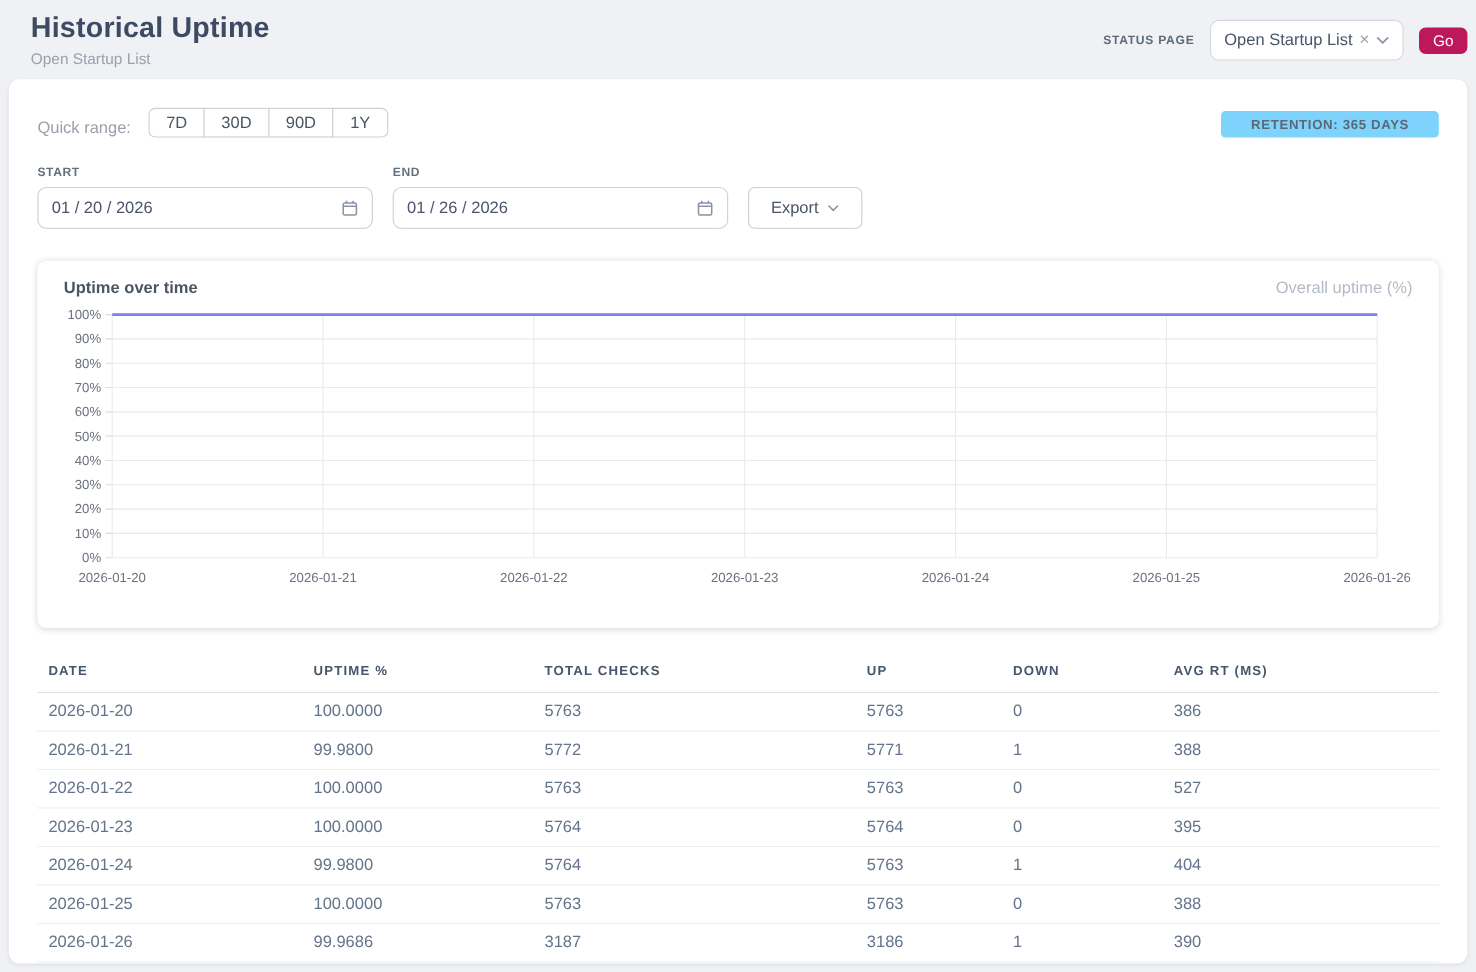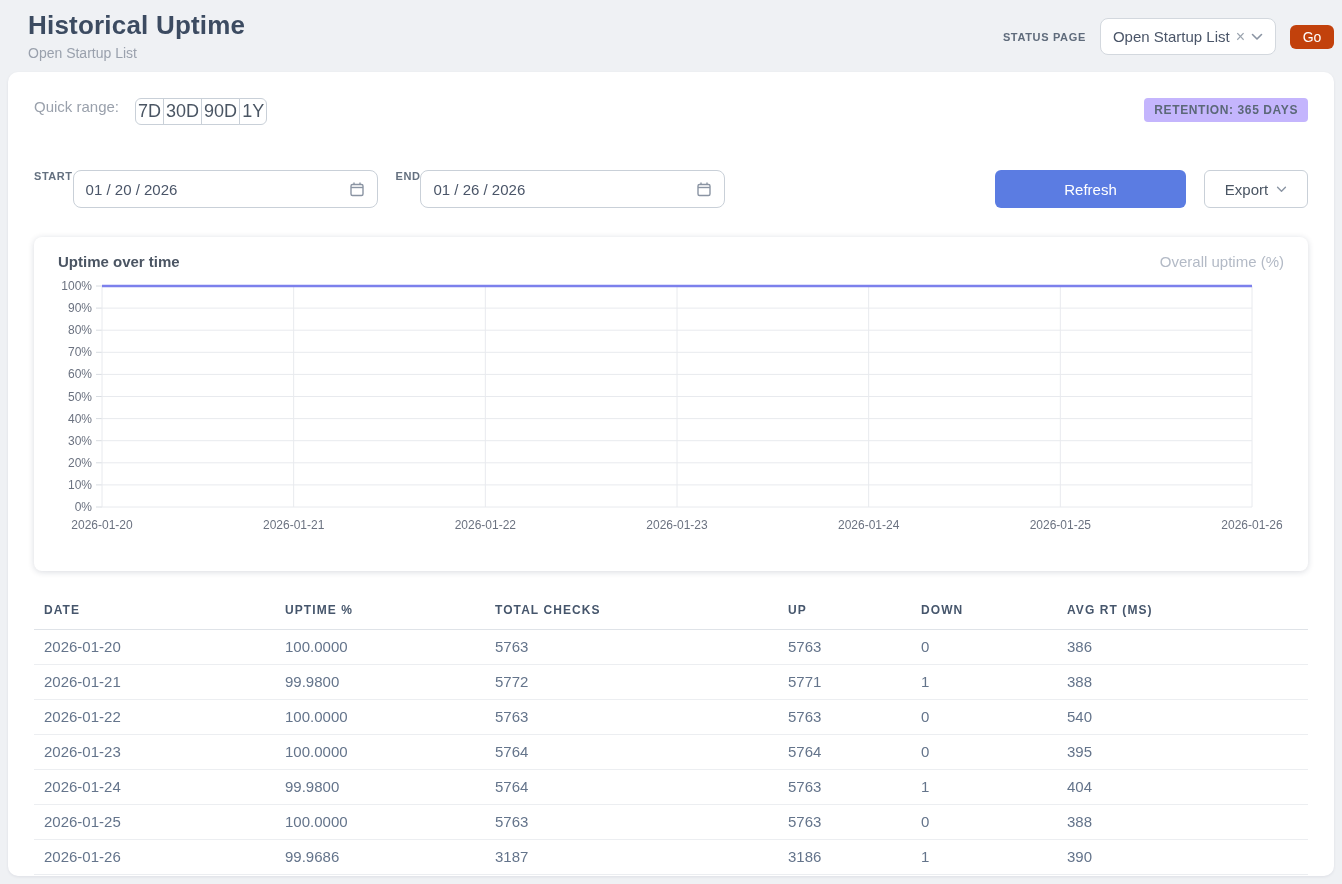--- a/index.html
+++ b/index.html
@@ -24,52 +24,52 @@
   }
   .status-select {
     display: flex; align-items: center; gap: 6px;
     background: #fff; border: 1px solid #d3d8de; border-radius: 8px;
     height: 37px; padding: 0 12px; cursor: pointer;
   }
   .status-select .value { font-size: 15px; color: #4a5568; }
   .clear-x { font-size: 16px; color: #9aa3ae; line-height: 1; cursor: pointer; }
   .chev { stroke: #8a94a3; fill: none; stroke-width: 1.6; stroke-linecap: round; stroke-linejoin: round; }
   .go-btn {
-    background: #c2410c; color: #fff; border: none; border-radius: 6px;
+    background: #be185d; color: #fff; border: none; border-radius: 6px;
     font-size: 14px; height: 24px; width: 44px; cursor: pointer;
     font-family: inherit;
   }
 
   
   .main-card {
     background: #fff; border-radius: 10px; margin: 0 8px;
     box-shadow: 0 1px 3px rgba(20,30,60,.08);
     padding: 26px 26px 24px 26px; height: 804px;
   }
 
   
-  .row-top { display: flex; align-items: flex-start; }
+  .row-top { display: flex; align-items: flex-end; }
   .quick-label { font-size: 15px; color: #9aa1ac; margin-right: 16px; }
   .range-group { display: flex; }
   .range-btn {
     background: #fff; border: 1px solid #c9d0d8; color: #4a5563;
-    font-size: 18px; font-weight: 500; height: 27px; padding: 0 2px;
+    font-size: 15px; font-weight: 500; height: 27px; padding: 0 15px;
     cursor: pointer; margin-left: -1px; font-family: inherit;
   }
   .range-btn:first-child { border-radius: 6px 0 0 6px; margin-left: 0; }
   .range-btn:last-child { border-radius: 0 6px 6px 0; }
   .retention-badge {
-    margin-left: auto; background: #c4b5fd; color: #5b6878;
+    margin-left: auto; background: #7dd3fc; color: #5b6878;
     font-size: 12px; font-weight: 700; letter-spacing: .05em;
-    border-radius: 4px; padding: 5px 10px;
+    border-radius: 4px; padding: 5px 27px;
   }
 
   
   .row-fields { display: flex; align-items: flex-end; gap: 18px; margin-top: 22px; }
-  .field { display: flex; flex-direction: row; }
+  .field { display: flex; flex-direction: column; }
   .field-label {
     font-size: 11px; font-weight: 700; color: #64707f;
     letter-spacing: .05em; text-transform: uppercase; margin-bottom: 7px;
   }
   .input-box {
     width: 305px; height: 38px; background: #fff;
     border: 1px solid #c9d0d8; border-radius: 8px;
     display: flex; align-items: center; padding: 13px 12px;
     font-size: 15px; color: #4a5568; cursor: text;
   }
@@ -165,21 +165,20 @@
       <div class="input-box">
         <span class="val">01 / 26 / 2026</span>
         <svg class="cal-icon" width="16" height="16" viewBox="0 0 16 16">
             <rect x="2" y="3.5" width="12" height="11" rx="1.5"></rect>
             <line x1="2" y1="6.5" x2="14" y2="6.5"></line>
             <line x1="5" y1="1.5" x2="5" y2="4"></line>
             <line x1="11" y1="1.5" x2="11" y2="4"></line>
           </svg>
       </div>
     </div>
-    <button class="refresh-btn">Refresh</button>
     <button class="export-btn">
       <span>Export</span>
       <svg class="chev" width="11" height="7" viewBox="0 0 12 8">
           <path d="M1.5 1.5 L6 6 L10.5 1.5"></path>
         </svg>
     </button>
   </div>
 
   <div class="chart-card">
     <div class="chart-head">
@@ -275,21 +274,21 @@
     <td>1</td>
     <td>388</td>
   </tr>
 
   <tr>
     <td>2026-01-22</td>
     <td>100.0000</td>
     <td>5763</td>
     <td>5763</td>
     <td>0</td>
-    <td>540</td>
+    <td>527</td>
   </tr>
 
   <tr>
     <td>2026-01-23</td>
     <td>100.0000</td>
     <td>5764</td>
     <td>5764</td>
     <td>0</td>
     <td>395</td>
   </tr>

